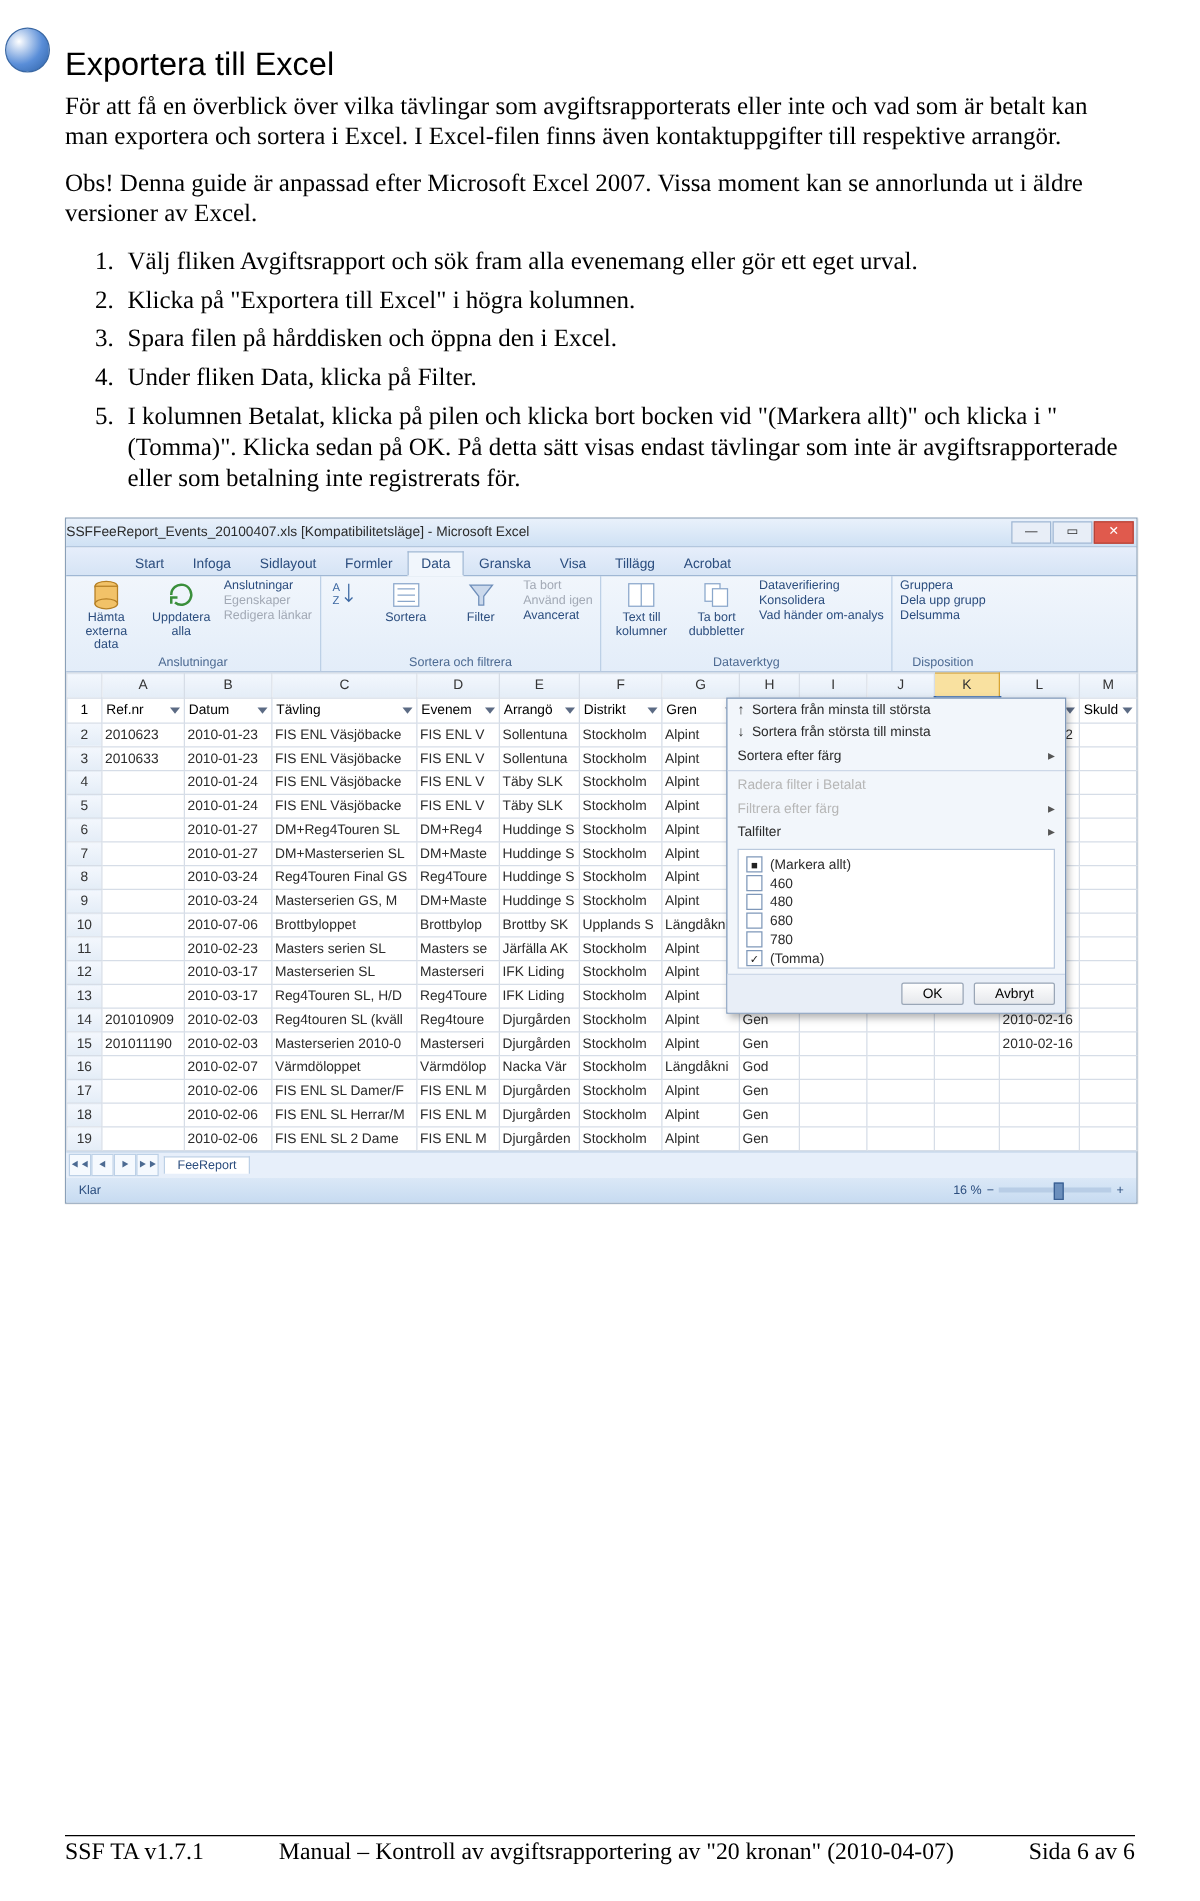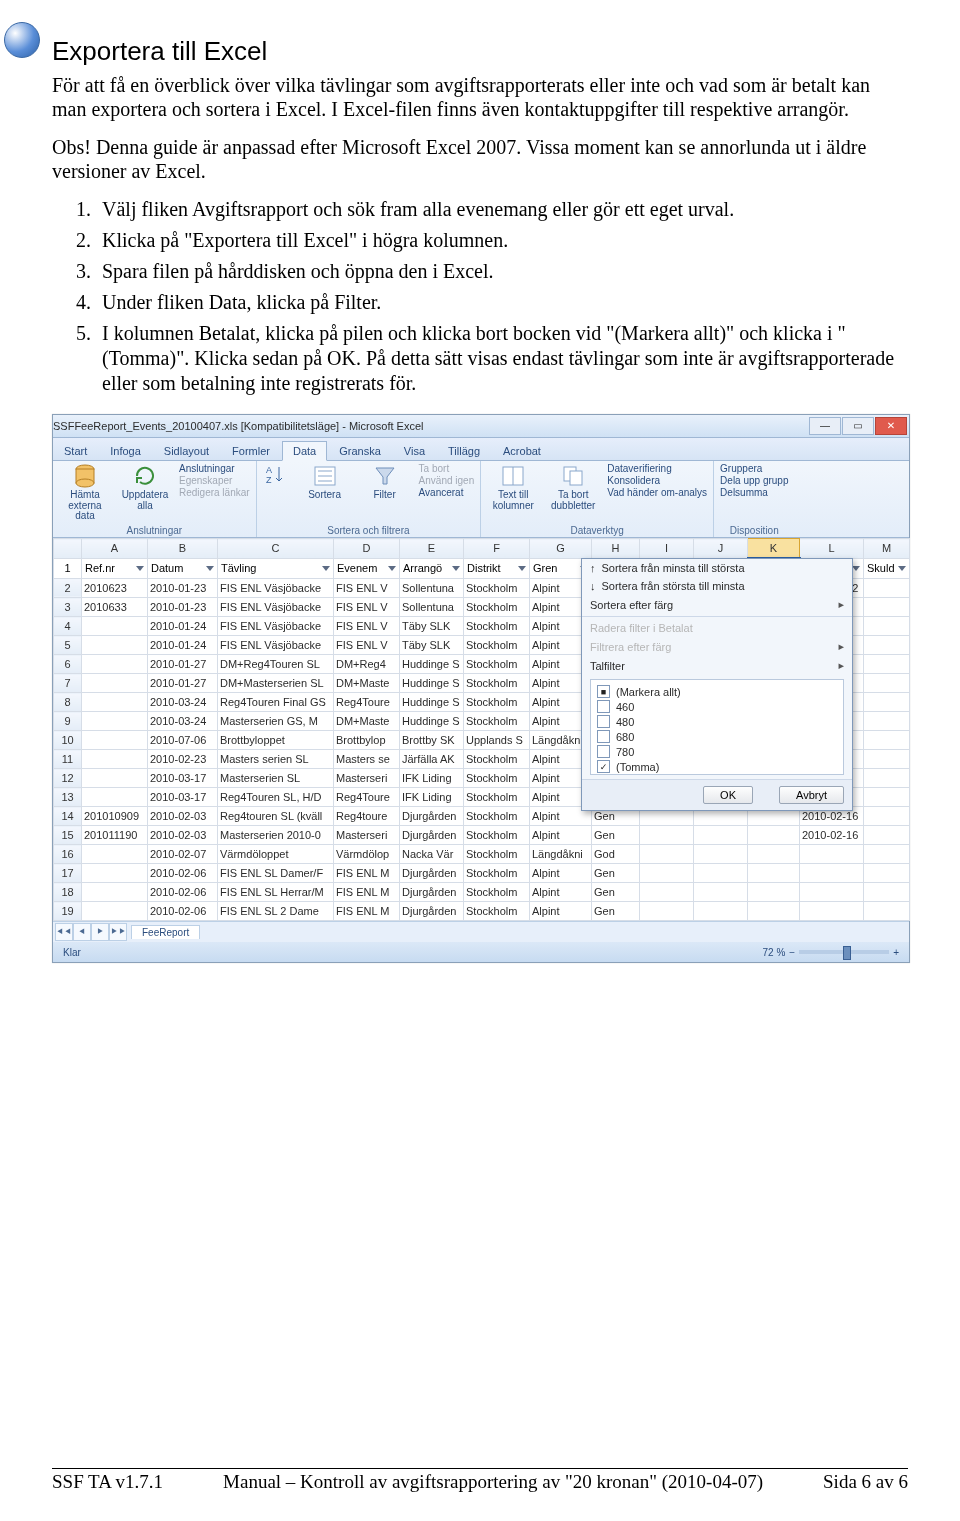--- a/index.html
+++ b/index.html
@@ -7,21 +7,21 @@
 h2{font-size:26px;margin:0 0 6px 0;font-weight:normal;font-family:Arial,Helvetica,sans-serif}
 .para{font-size:20px;line-height:1.2;margin:0 0 14px 0}
 ol{font-size:20px;line-height:1.25;margin:8px 0 18px 0;padding-left:44px}
 ol li{margin-bottom:6px;padding-left:6px}
 
 .shot{width:856px;border:1px solid #8aa0b8;font-family:"Segoe UI",Tahoma,sans-serif;font-size:11px;color:#2b2b2b;background:#fff;margin-top:4px;box-shadow:0 0 1px rgba(0,0,0,.2)}
 .titlebar{background:linear-gradient(#e9f1fb,#cfe1f4);height:22px;display:flex;align-items:center;justify-content:flex-start;position:relative;border-bottom:1px solid #9fb7d4}
 .titlebar .winbtns{position:absolute;right:2px;top:2px;display:flex;gap:1px}
 .winbtns span{display:inline-block;width:30px;height:16px;background:#e8eef7;border:1px solid #9fb7d4;font-size:10px;text-align:center;line-height:15px}
 .winbtns .closebtn{background:#e05a4d;color:#fff;border-color:#b54439}
-.tabsrow{background:linear-gradient(#e6eefb,#d6e4f5);display:flex;align-items:flex-end;height:22px;border-bottom:1px solid #9fb7d4}
+.tabsrow{background:linear-gradient(#e6eefb,#d6e4f5);display:flex;align-items:flex-end;height:22px;padding-left:44px;border-bottom:1px solid #9fb7d4}
 .orb{position:absolute;left:4px;top:22px;width:34px;height:34px;border-radius:50%;background:radial-gradient(circle at 30% 30%,#fff,#5a8ed8 55%,#2b5fa4);border:1px solid #3a68a4;z-index:3}
 .tab{padding:3px 10px;border:1px solid transparent;border-bottom:none;margin-right:1px;font-size:11px;color:#2b4d7e}
 .tab.active{background:#f1f6fc;border-color:#9fb7d4;border-bottom:1px solid #f1f6fc;position:relative;top:1px}
 .ribbon{background:linear-gradient(#f1f6fc,#e3edf9);display:flex;border-bottom:1px solid #9fb7d4;height:76px}
 .group{border-right:1px solid #bcd0e6;padding:2px 6px 0 6px;display:flex;flex-direction:column;justify-content:space-between}
 .group .grow{display:flex;gap:8px;align-items:flex-start;flex:1}
 .group .glabel{text-align:center;font-size:10px;color:#4c6a92;padding:1px 0}
 .bigbtn{display:flex;flex-direction:column;align-items:center;width:52px;font-size:10px;text-align:center;color:#2b4d7e;line-height:1.05}
 .bigbtn .ico{width:26px;height:26px;margin-bottom:1px}
 .smallstack{display:flex;flex-direction:column;gap:1px;color:#2b4d7e}
@@ -46,21 +46,21 @@
 .selcell{border:2px solid #2b5fa4 !important}
 
 .popup{position:absolute;left:528px;top:20px;width:270px;background:#f2f6fb;border:1px solid #7f98b9;box-shadow:2px 3px 6px rgba(0,0,0,.3);font-size:11px;z-index:5}
 .popup .item{padding:3px 8px;display:flex;align-items:center;gap:6px;color:#2a2a2a}
 .popup .item.dis{color:#b6b6b6}
 .popup .sep{height:1px;background:#cdd8e8;margin:2px 0}
 .popup .arrow{margin-left:auto;color:#555}
 .chkbox{width:11px;height:11px;border:1px solid #7f98b9;background:#fff;display:inline-flex;align-items:center;justify-content:center;font-size:9px;color:#222}
 .listbox{margin:4px 8px;border:1px solid #bac9dd;background:#fff;padding:4px 6px;height:86px}
 .listbox .row{display:flex;align-items:center;gap:6px;padding:1px 0}
-.btns{display:flex;justify-content:flex-end;gap:26px;padding:6px 8px;background:#e8eef7;border-top:1px solid #cdd8e8}
+.btns{display:flex;justify-content:flex-end;gap:8px;padding:6px 8px;background:#e8eef7;border-top:1px solid #cdd8e8}
 .btns button{font-size:11px;padding:2px 16px;background:linear-gradient(#fefefe,#e6e8ec);border:1px solid #9aa6b6;border-radius:2px}
 
 .tabsbar{display:flex;align-items:center;background:#e7effa;height:20px;border-top:1px solid #bcd0e6;font-size:10px}
 .tabsbar .nav{display:flex;gap:0;margin-left:2px}
 .tabsbar .nav span{width:16px;height:16px;border:1px solid #bcd0e6;background:#f5f9fe;display:flex;align-items:center;justify-content:center;color:#4c6a92}
 .sheettab{background:#fff;border:1px solid #bcd0e6;border-bottom:none;padding:1px 10px;margin-left:4px;font-weight:normal;color:#2b4d7e}
 .status{background:linear-gradient(#dbe8f7,#c7dbf1);height:20px;display:flex;align-items:center;padding:0 10px;font-size:10px;justify-content:space-between;color:#2b4d7e}
 .status .right{display:flex;align-items:center;gap:6px}
 .zoom{display:flex;align-items:center;gap:4px}
 .zoom .track{width:90px;height:4px;background:#b8cde6;position:relative}
@@ -694,21 +694,21 @@
           <span>⯇</span>
           <span>⯈</span>
           <span>⯈⯈</span>
         </div>
       <div class="sheettab">FeeReport</div>
     </div>
     <div class="status">
       <span>Klar</span>
       <div class="right">
         <div class="zoom">
-          <span>72 %</span>
+          <span>16 %</span>
           <span>−</span>
             <div class="track">
               <div class="thumb"></div>
             </div>
             <span>+</span>
         </div>
       </div>
     </div>
   </div>
 

